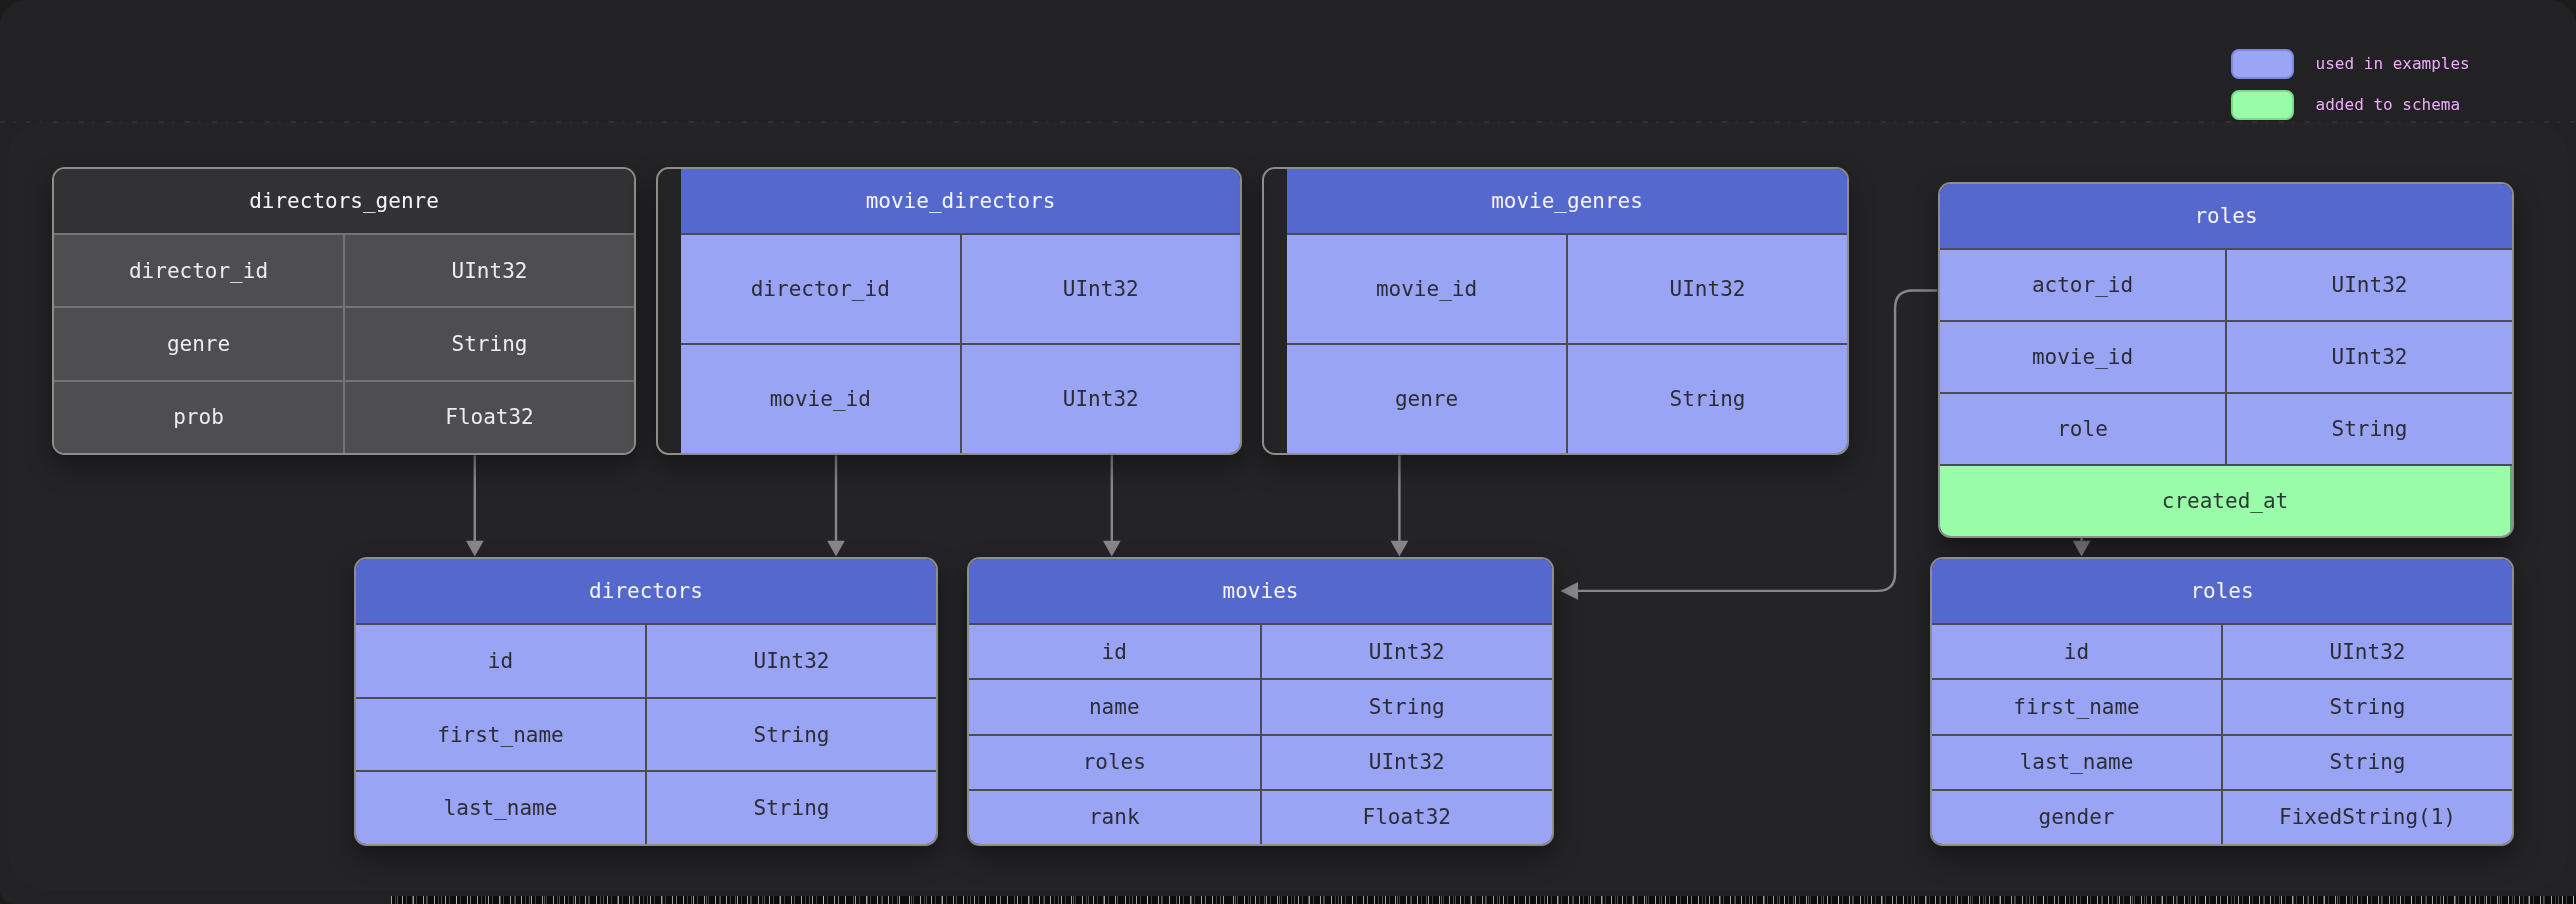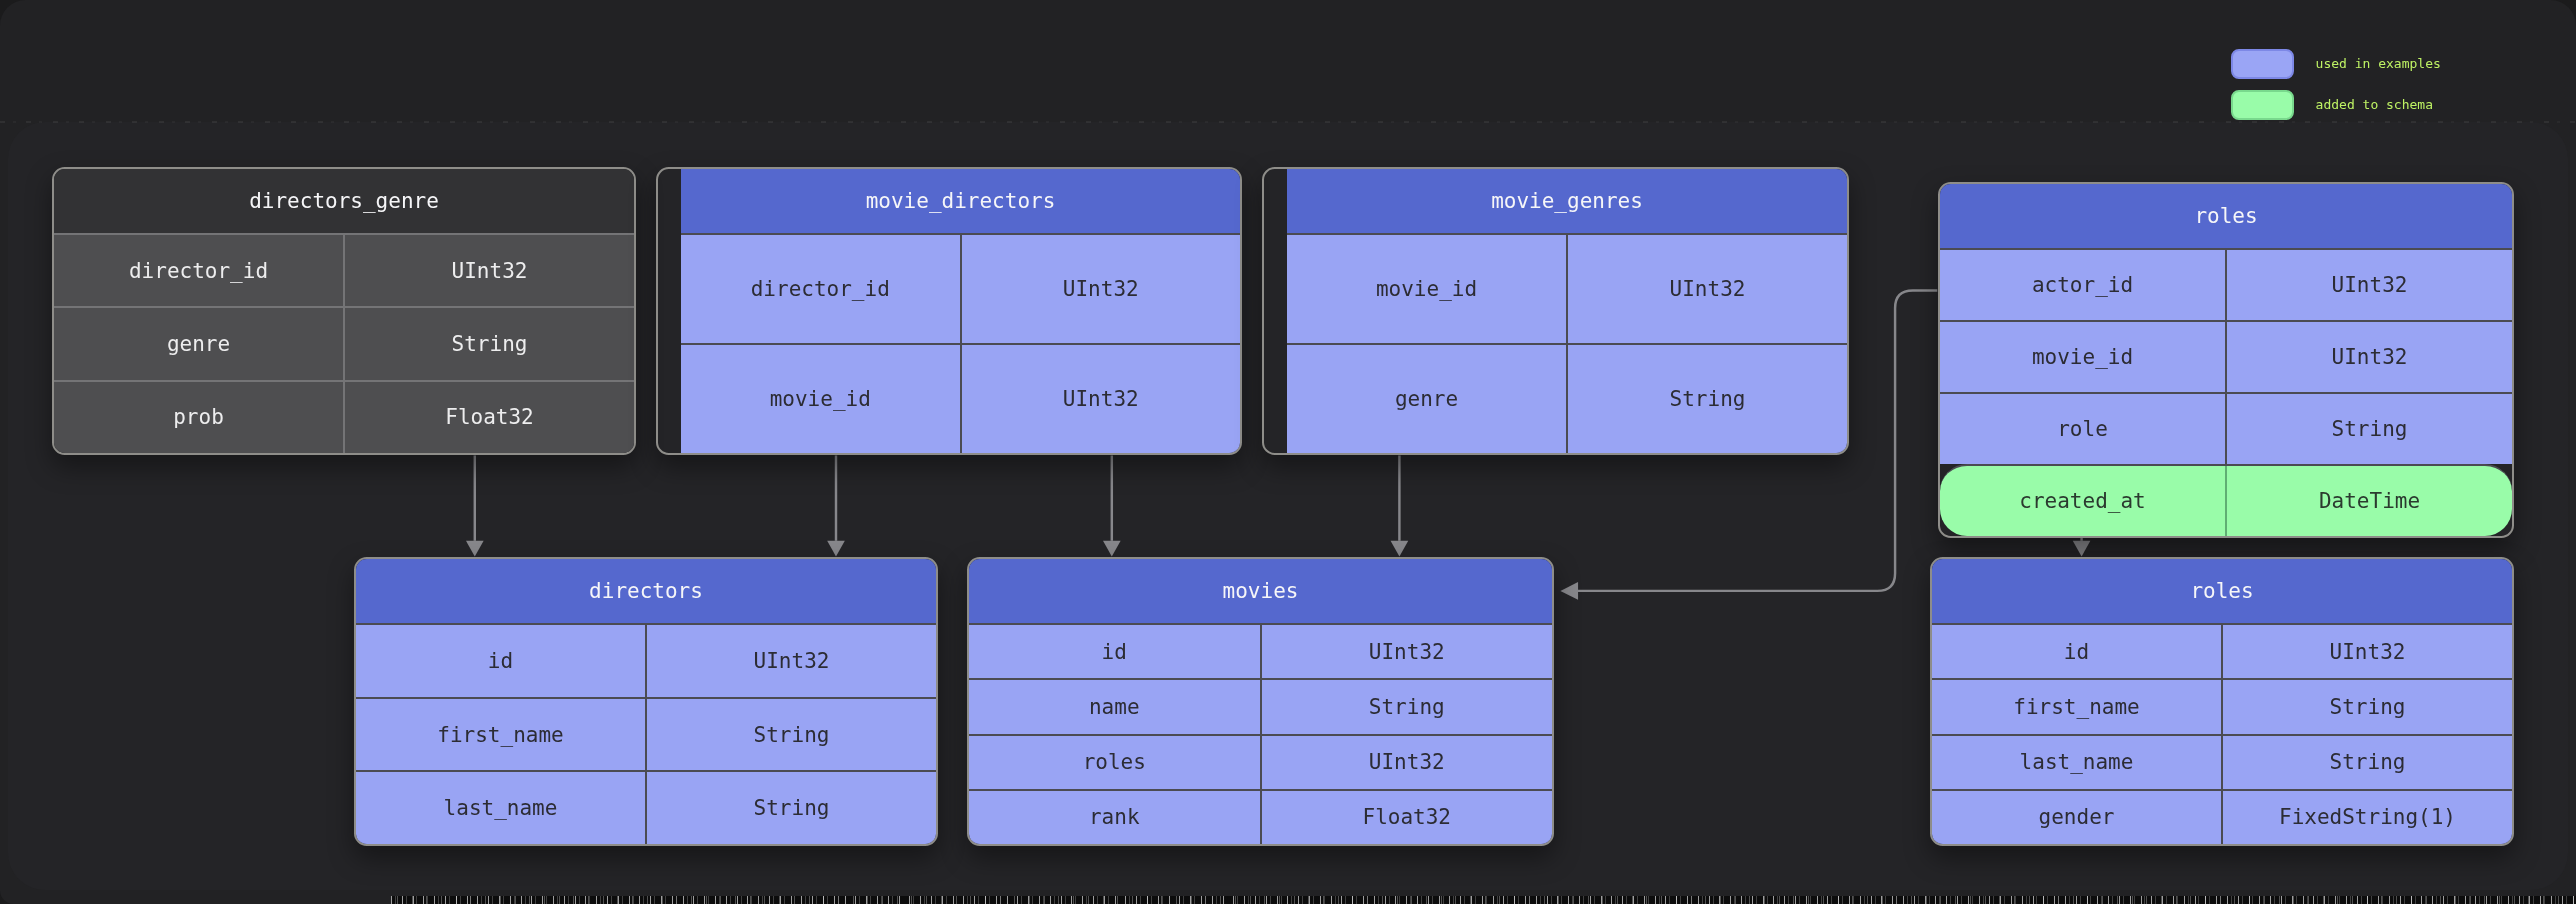--- a/index.html
+++ b/index.html
@@ -28,31 +28,31 @@
     font-size:21px;
   }
   .thead{
     flex:0 0 64px; display:flex; align-items:center; justify-content:center;
     color:#f6f6f8;
   }
   .blue .thead{ background:#5568ce; }
   .gray .thead{ background:#323234; }
   .trow{ flex:1 1 0; display:flex; }
   .blue .trow{ background:#99a4f4; border-top:2.9px solid #4b4b52; color:#2c2c34; }
-  .blue .trow.added{ background:#99fca9; color:#2b3a2f;border-radius:27px; }
+  .blue .trow.added{ background:#99fca9; color:#2b3a2f; }
   .gray .trow{ background:#4e4e50; border-top:2px solid #747476; color:#ededee; }
   .cell{ flex:1 1 0; display:flex; align-items:center; justify-content:center; }
   .blue .cell.field{ border-right:2.9px solid #4b4b52; }
   .blue .trow.added .cell.field{ border-right-color:#5fae73; }
   .gray .cell.field{ border-right:2px solid #747476; }
   
   #legend{ position:absolute; left:2231px; top:49px; display:flex; flex-direction:column; gap:11.8px; }
   .legend-row{ display:flex; align-items:center; gap:21.6px; height:29.5px; }
   .swatch{ width:63px; height:29.5px; border-radius:7.9px; box-sizing:border-box; }
-  .legend-label{ color:#bef264; font-size:13px; line-height:29.5px; white-space:pre;text-align:right; }
+  .legend-label{ color:#f0abfc; font-size:16px; line-height:29.5px; white-space:pre;text-align:right; }
   
   #wires{ position:absolute; left:0; top:0; pointer-events:none; }
   
   #noise{
     position:absolute; left:391px; right:0; bottom:0; height:7.9px;
     background:
       repeating-linear-gradient(90deg, rgba(255,255,255,.60) 0 1px, transparent 1px 3.9px, rgba(255,255,255,.22) 3.9px 4.9px, transparent 4.9px 10.8px),
       repeating-linear-gradient(90deg, transparent 0 5.9px, rgba(210,210,210,.35) 5.9px 6.9px, transparent 6.9px 14.7px);
     background-color:#0c0c0c;
   }
@@ -139,21 +139,20 @@
         <div class="trow">
           <div class="cell field">movie_id</div>
           <div class="cell type">UInt32</div>
         </div>
         <div class="trow">
           <div class="cell field">role</div>
           <div class="cell type">String</div>
         </div>
         <div class="trow added">
           <div class="cell field">created_at</div>
-          <div class="cell type">DateTime</div>
         </div>
       </div>
       <div class="table blue" style="left: 354px; top: 557px; width: 584px; height: 289px;">
         <div class="thead">directors</div>
         <div class="trow">
           <div class="cell field">id</div>
           <div class="cell type">UInt32</div>
         </div>
         <div class="trow">
           <div class="cell field">first_name</div>

